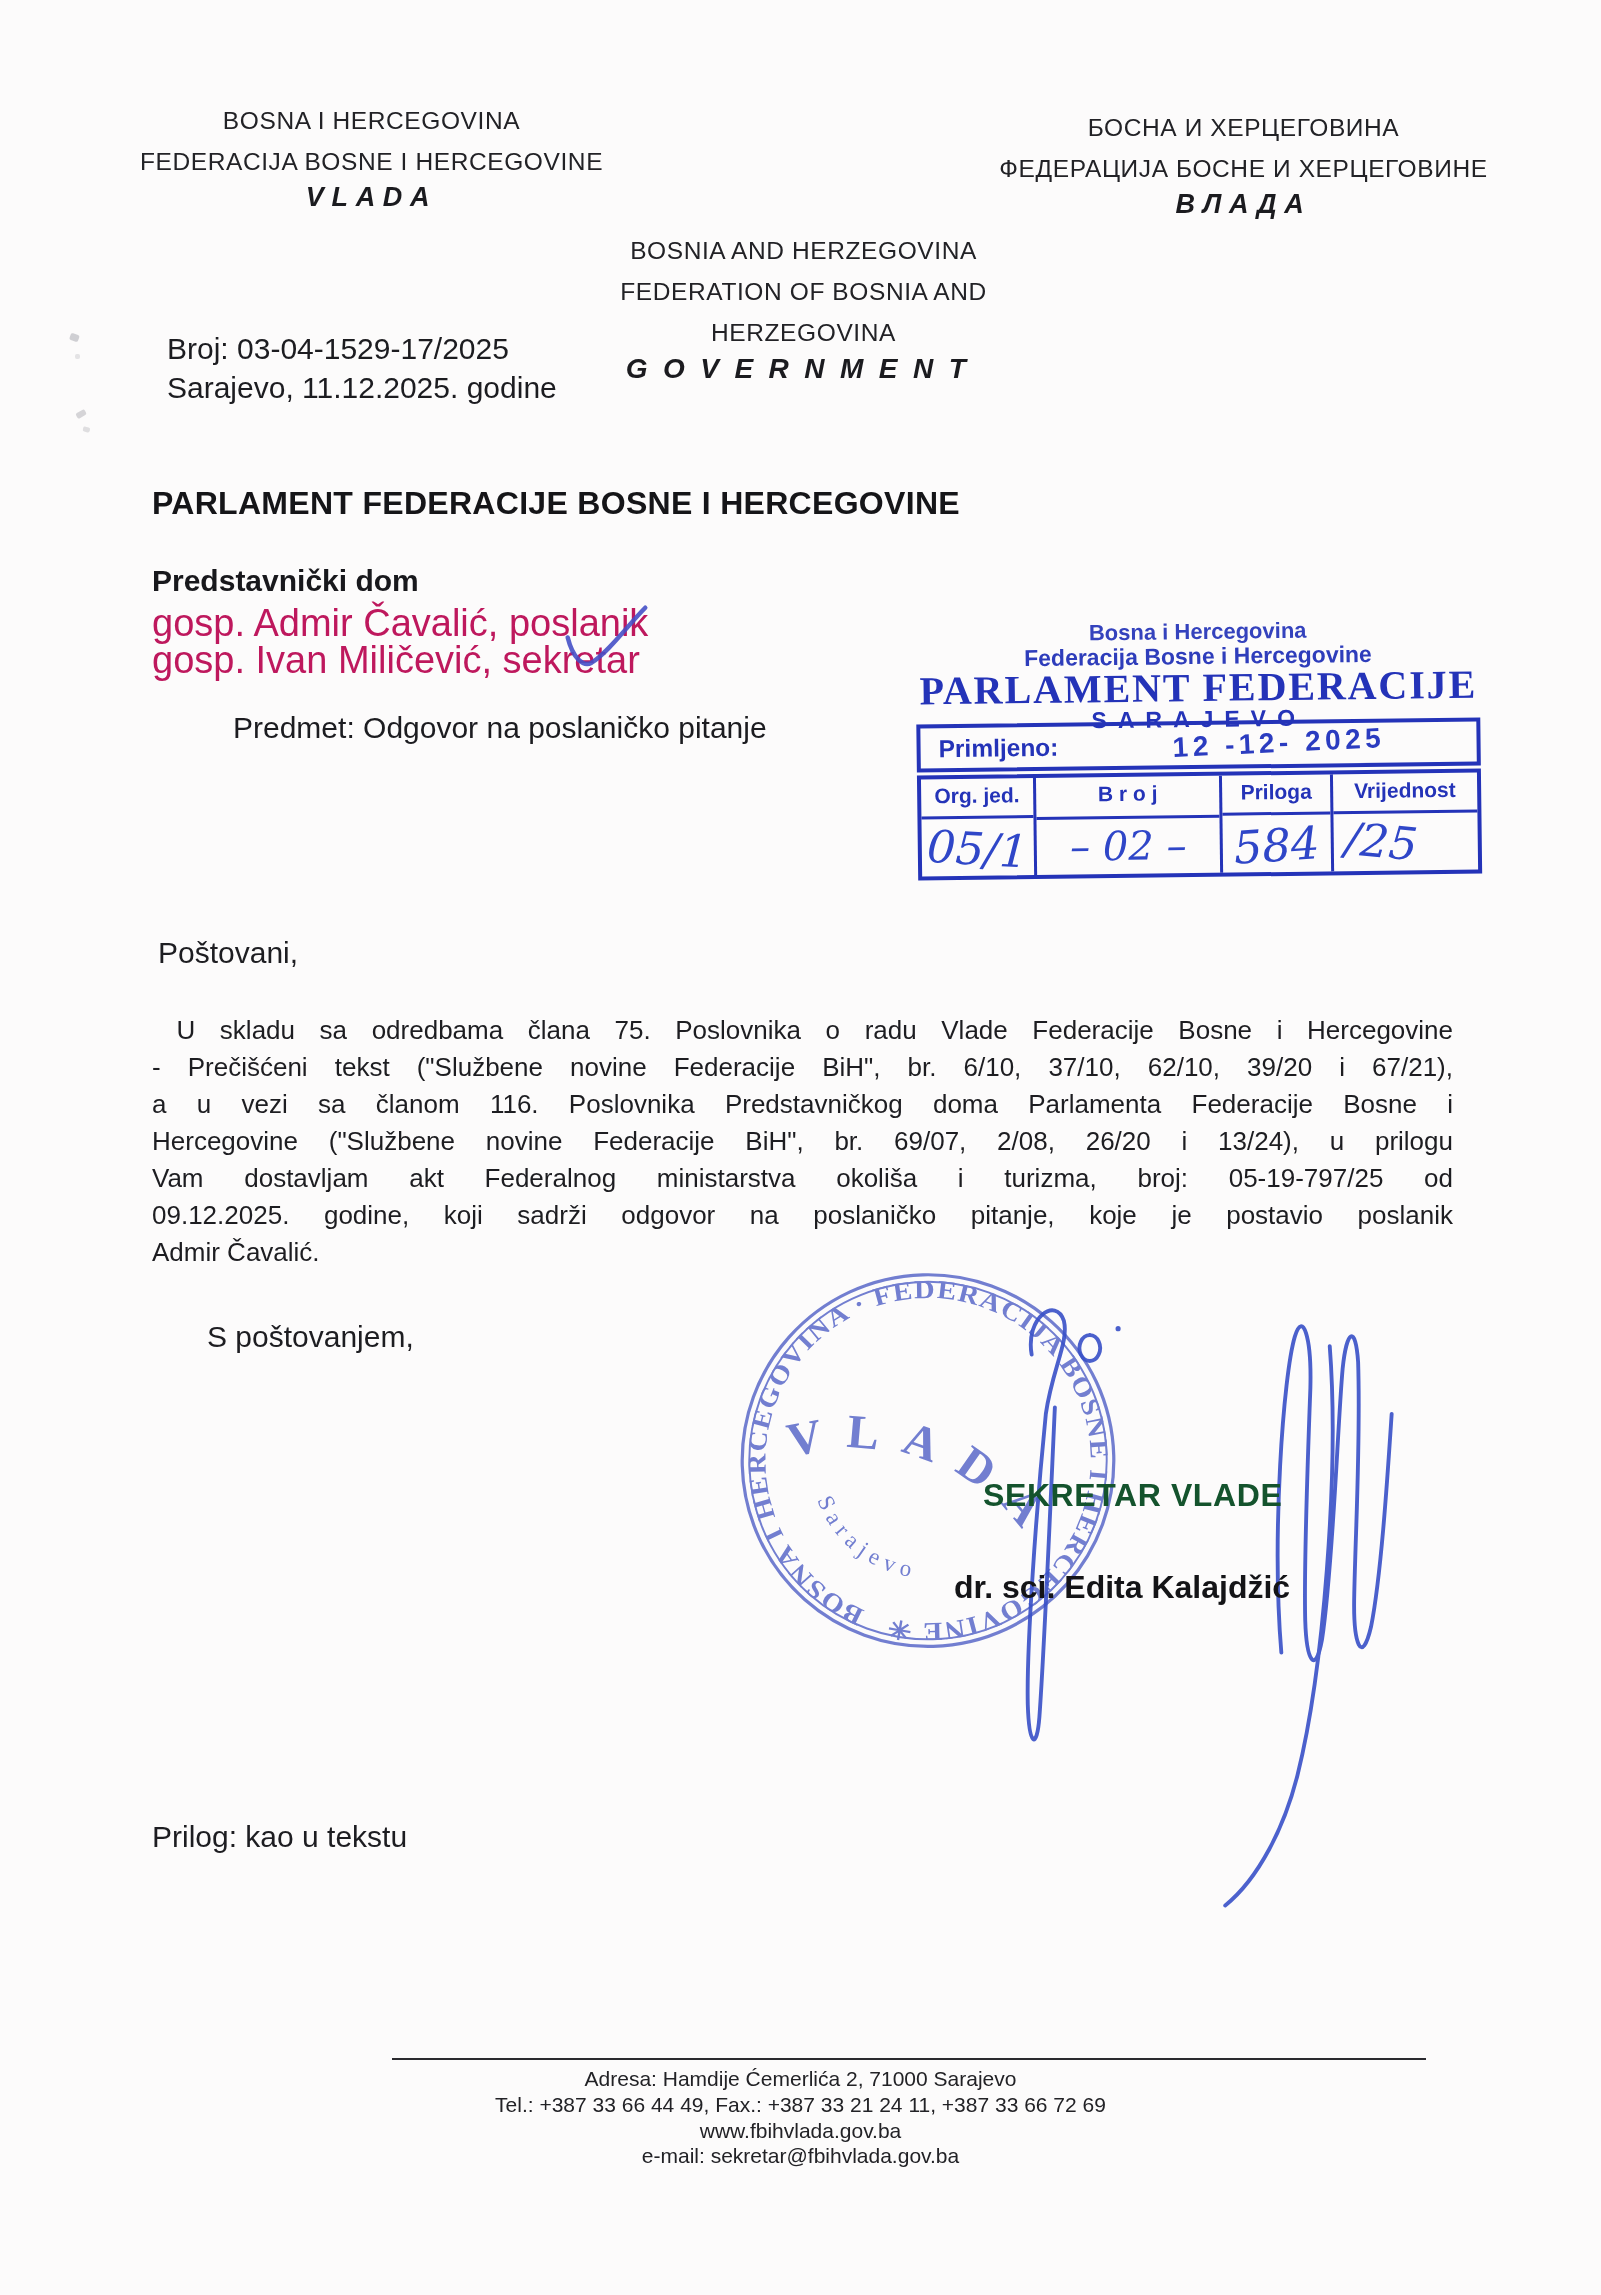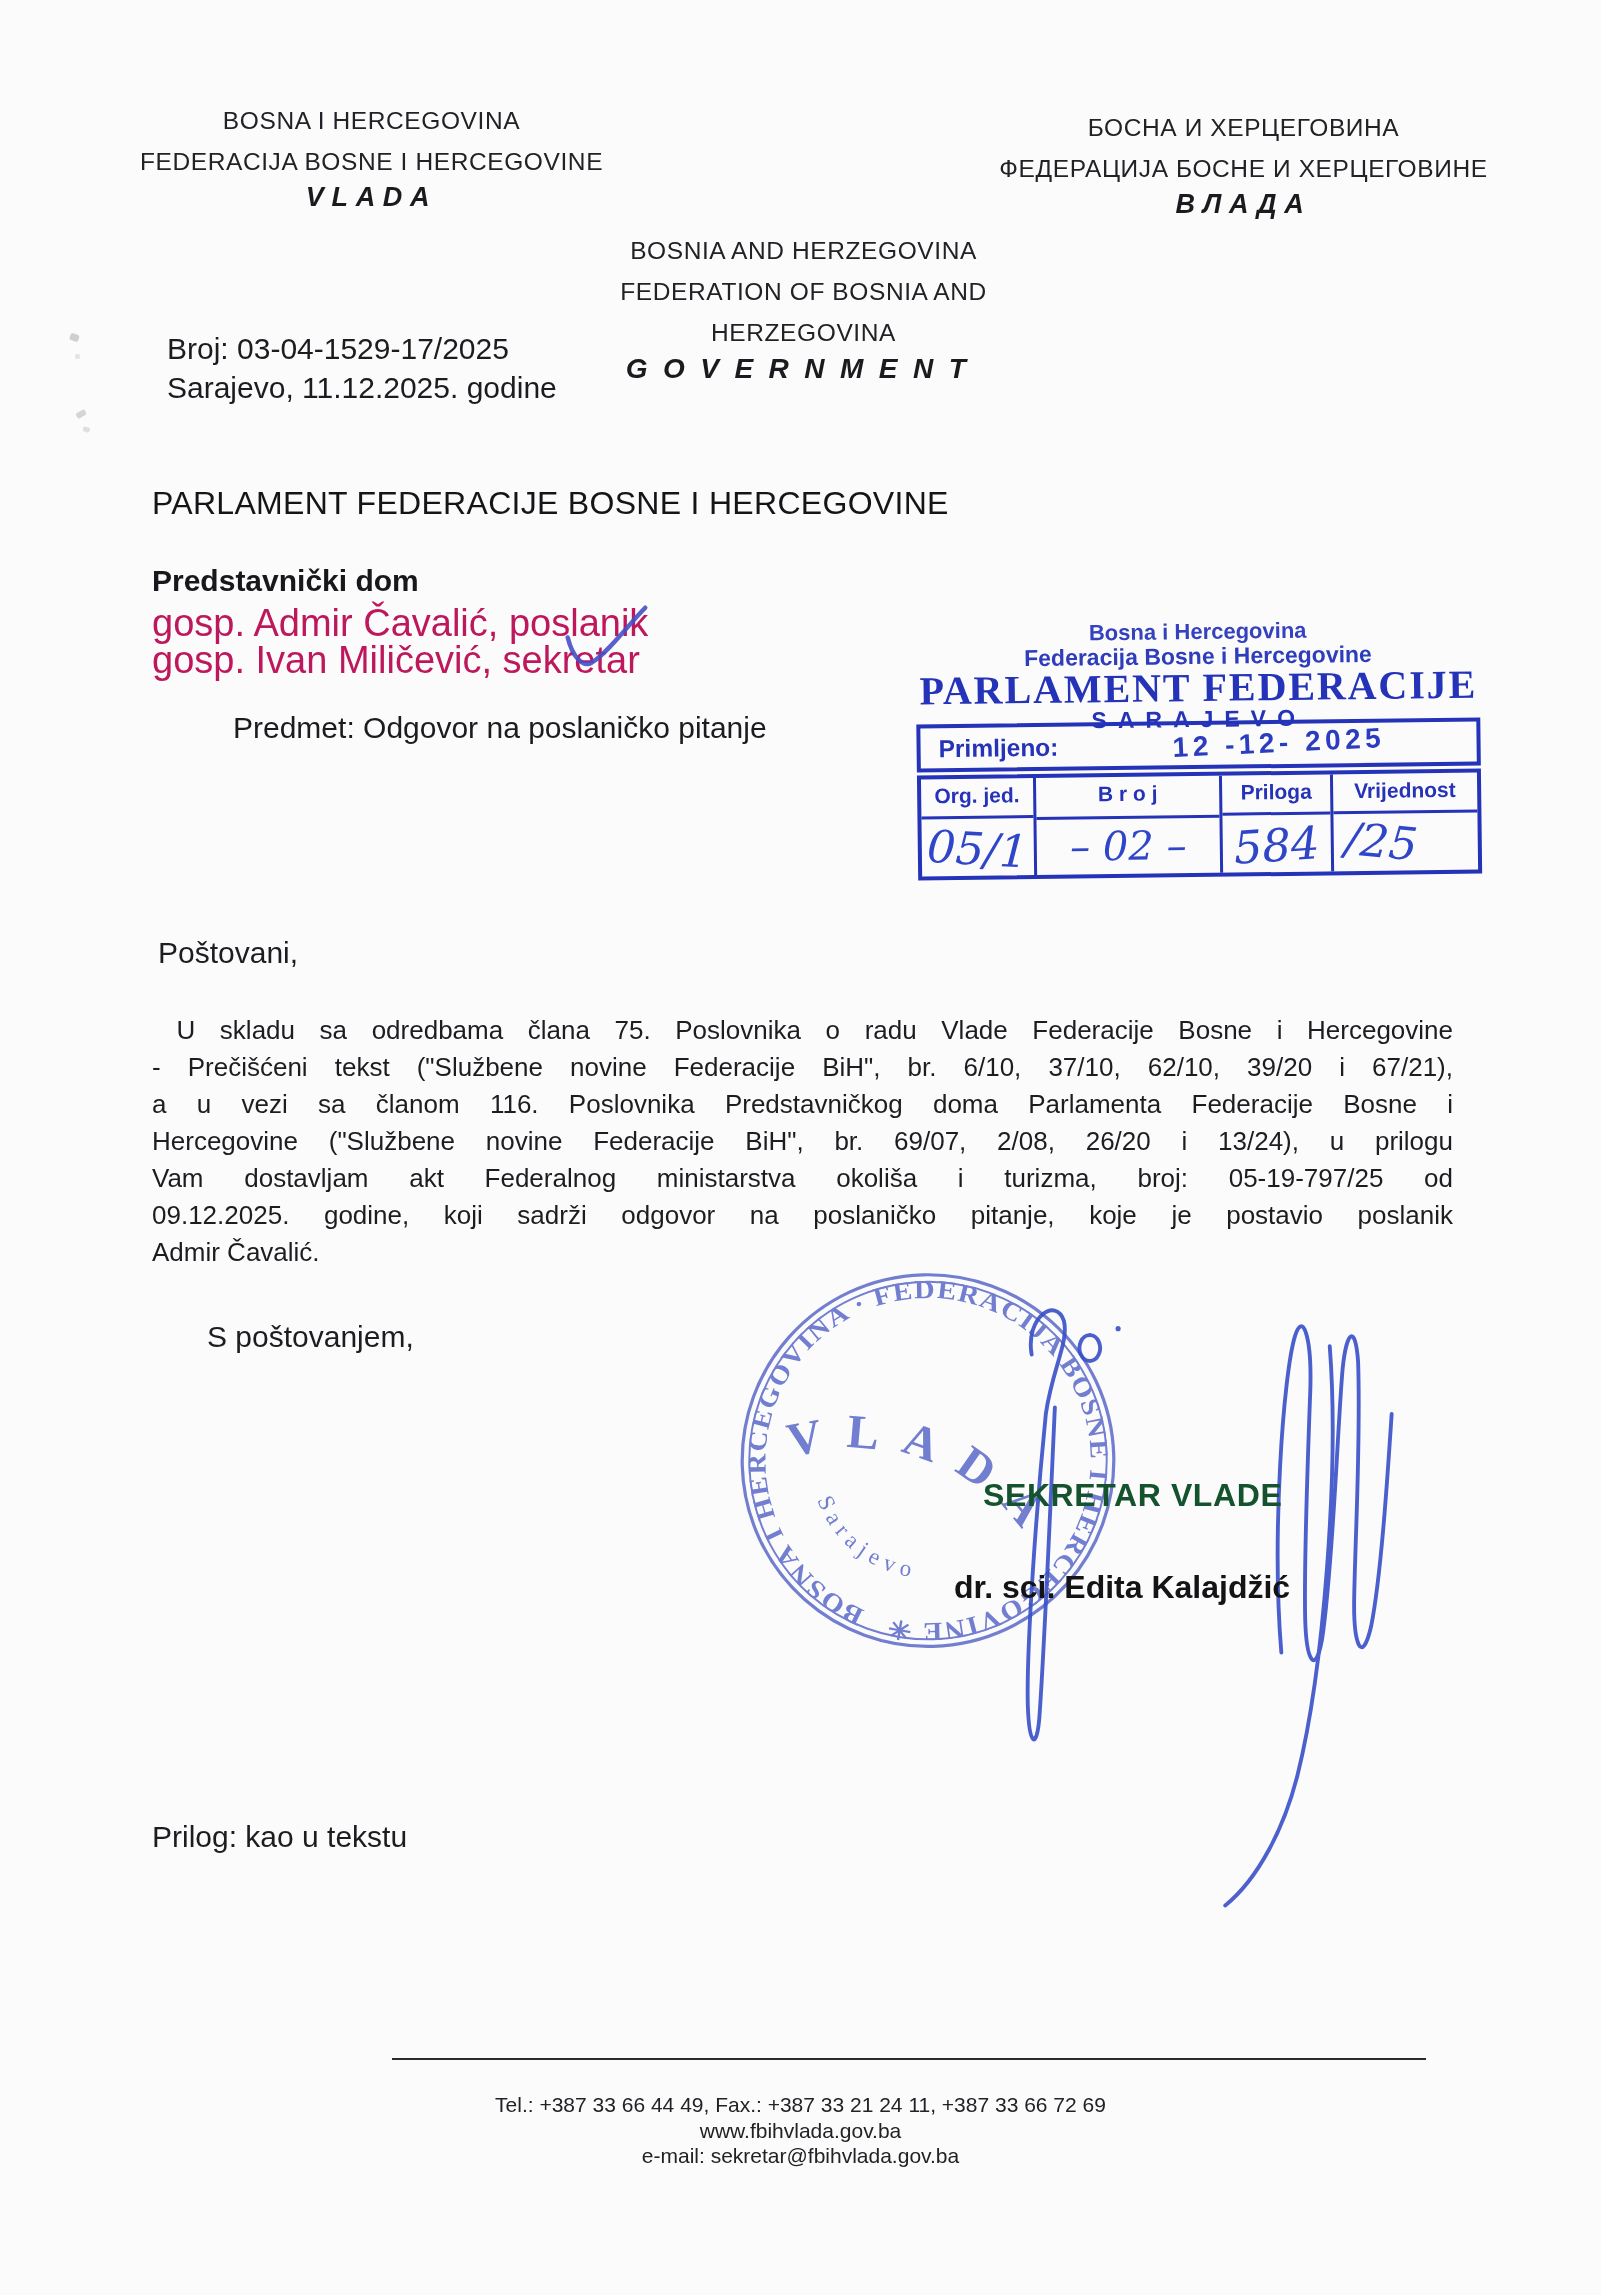--- a/index.html
+++ b/index.html
@@ -13,21 +13,21 @@
   }
   .abs{position:absolute;}
   
   .hdr-block{position:absolute;width:523px;text-align:center;}
   .hdr-line{font-size:24.5px;line-height:41px;letter-spacing:0.6px;color:#222226;}
   .hdr-org{font-size:27px;font-weight:bold;font-style:italic;letter-spacing:7.7px;color:#1b1b1f;}
   .hdr-gov{font-size:28px;font-weight:bold;font-style:italic;letter-spacing:15.5px;color:#1b1b1f;}
   
   .ref-line{font-size:30px;color:#1c1c20;}
   
-  .addr-inst{font-size:32px;font-weight:normal;color:#151518;letter-spacing:0.3px;}
+  .addr-inst{font-size:32px;font-weight:bold;color:#151518;letter-spacing:0.3px;}
   .addr-chamber{font-size:30px;font-weight:bold;color:#18181c;}
   .addr-person{font-size:38px;color:#be185d;}
   .subject{font-size:30px;color:#1c1c20;margin-left:16px;}
   
   .rstamp{position:absolute;left:915px;top:616px;width:565px;transform:rotate(-0.7deg);color:#2433b8;}
   .rs-l1{position:absolute;top:3.2px;width:100%;text-align:center;font-size:22px;font-weight:bold;opacity:.92;}
   .rs-l2{position:absolute;top:27px;width:100%;text-align:center;font-size:23px;font-weight:bold;opacity:.95;}
   .rs-l3{position:absolute;top:48px;width:100%;text-align:center;font-family:"Liberation Serif",serif;font-size:40px;font-weight:bold;letter-spacing:1.9px;}
   .rs-l4{position:absolute;top:90px;width:100%;text-align:center;font-size:23px;font-weight:bold;letter-spacing:11px;}
   .rs-box1{position:absolute;left:0;top:105px;width:556px;height:40px;border:4.5px solid #2433b8;}
@@ -169,18 +169,19 @@
       <path d="M610,135 C625,330 600,640 560,800 C540,880 500,960 448,1002"></path>
     </g>
   </svg>
 
   <div class="abs sig-title" style="left:983px;top:1477px;">SEKRETAR VLADE</div>
   <div class="abs sig-name" style="left:954px;top:1569px;">dr. sci. Edita Kalajdžić</div>
 
   <div class="abs attachment" style="left:152px;top:1820px;">Prilog: kao u tekstu</div>
 
   <div class="foot-rule"></div>
+  <div class="foot-line" style="top:2067px;">Adresa: Hamdije Ćemerlića 2,  71000 Sarajevo</div>
   <div class="foot-line" style="top:2093px;">Tel.:  +387 33 66 44 49, Fax.: +387 33 21 24 11, +387 33 66 72 69</div>
   <div class="foot-line" style="top:2119px;">www.fbihvlada.gov.ba</div>
   <div class="foot-line" style="top:2144px;">e-mail: sekretar@fbihvlada.gov.ba</div>
 
 </div>
 
 
 </body></html>

